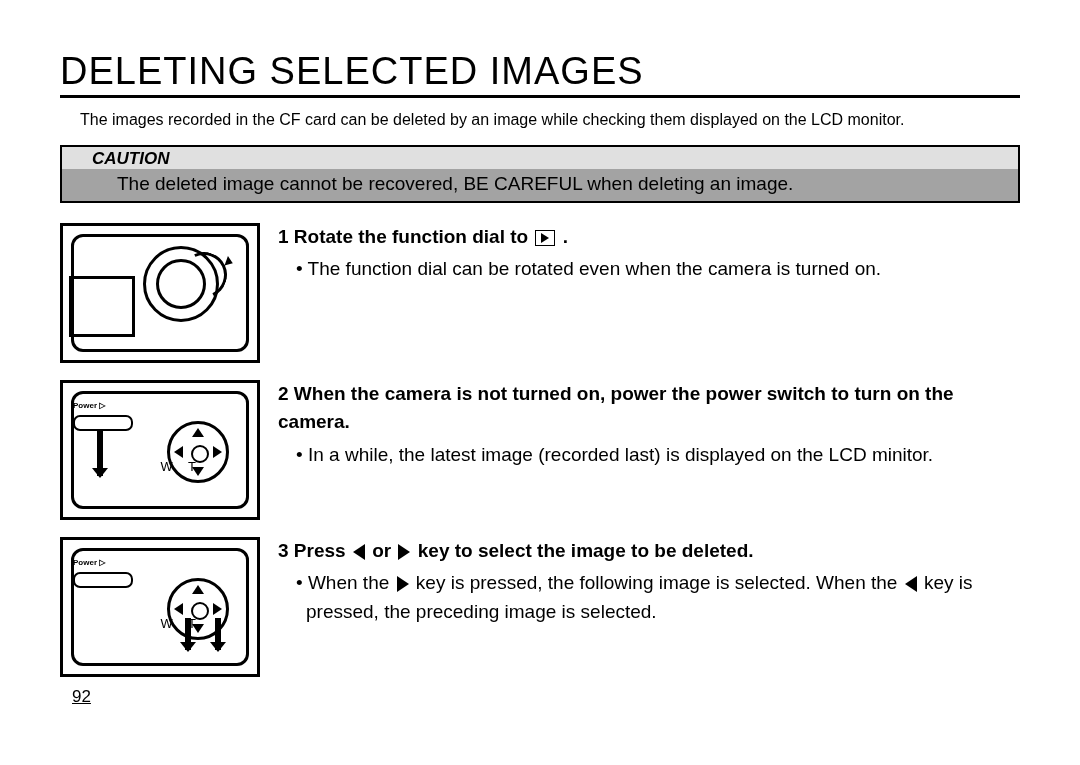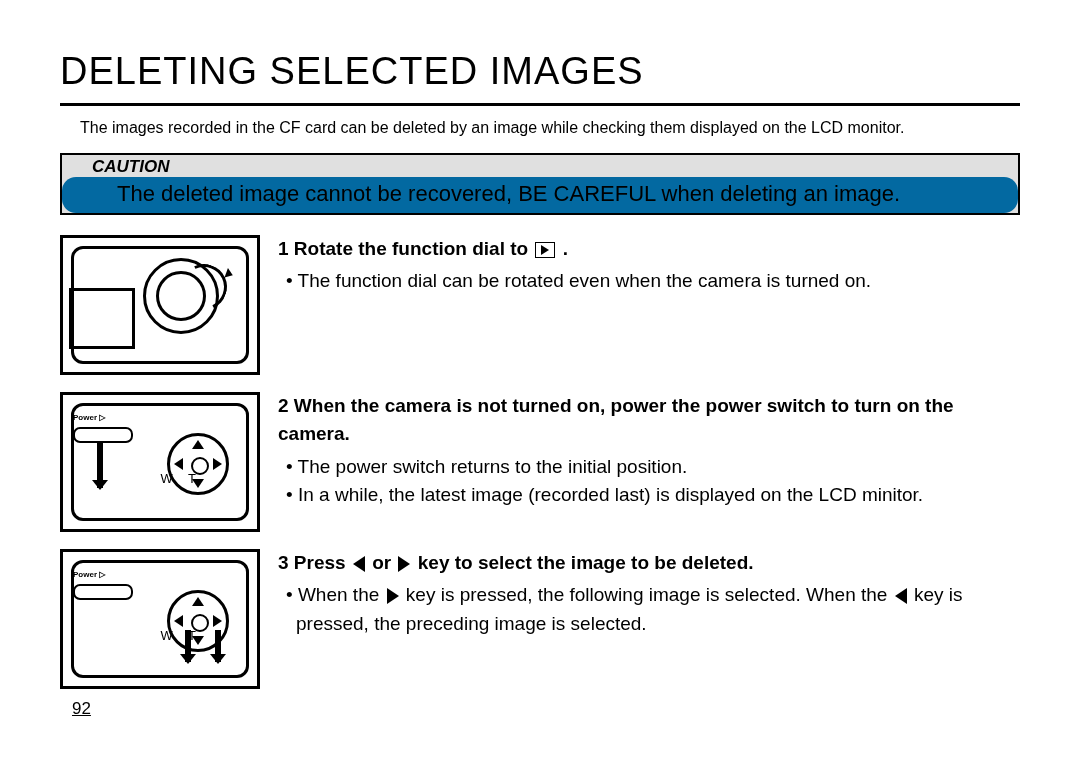--- a/index.html
+++ b/index.html
@@ -12,21 +12,21 @@
     overflow: hidden;
   }
   .page {
     padding: 50px 60px 20px 60px;
   }
   .title {
     font-size: 38px;
     letter-spacing: 1px;
     font-weight: 400;
     border-bottom: 3px solid #000;
-    padding-bottom: 10px;
+    padding-bottom: 2px;
     margin-bottom: 10px;
   }
   .intro {
     font-size: 16px;
     line-height: 1.55;
     margin-bottom: 12px;
     padding-left: 20px;
   }
   .caution-box {
     border: 2px solid #000;
@@ -34,25 +34,24 @@
     padding: 0;
     margin-bottom: 20px;
   }
   .caution-header {
     font-weight: bold;
     font-style: italic;
     font-size: 17px;
     padding: 2px 10px 0 30px;
   }
   .caution-body {
-    background: #0369a1;
-    font-size: 22px;
+    background: #a3a3a3;
+    font-size: 19px;
     padding: 4px 10px 6px 55px;
     margin: 0;
-    border-radius: 14px;
   }
   .steps {
     display: flex;
     flex-direction: column;
     gap: 17px;
   }
   .step {
     display: flex;
     align-items: flex-start;
     gap: 18px;
@@ -80,21 +79,21 @@
     margin: 0;
     padding-left: 6px;
     list-style: none;
   }
   .step-text li::before {
     content: "• ";
   }
   .step-text li {
     padding-left: 2px;
     text-indent: -10px;
-    margin-left: 10px;
+    margin-left: 20px;
   }
   .page-num {
     font-size: 17px;
     margin-top: 10px;
     padding-left: 12px;
     text-decoration: underline;
   }
   
   .play-icon {
     display: inline-block;
@@ -226,21 +225,20 @@
             <span class="c"></span>
         </div>
         <span class="wt">W T</span>
         <div class="down-arrow" style="left:34px;top:48px;height:45px;"></div>
       </div>
       <div class="step-text">
         <div class="step-head">
           <span>2</span>&nbsp;<span>When the camera is not turned on, power the power switch to turn on the camera.</span>
         </div>
         <ul>
-          <li>The power switch returns to the initial position.</li>
           <li>In a while, the latest image (recorded last) is displayed on the LCD minitor.</li>
         </ul>
       </div>
     </div>
 
     <div class="step">
       <div class="illus">
         <div class="cam-body"></div>
         <div class="pwr-lbl">Power ▷</div>
         <div class="pwr"></div>

